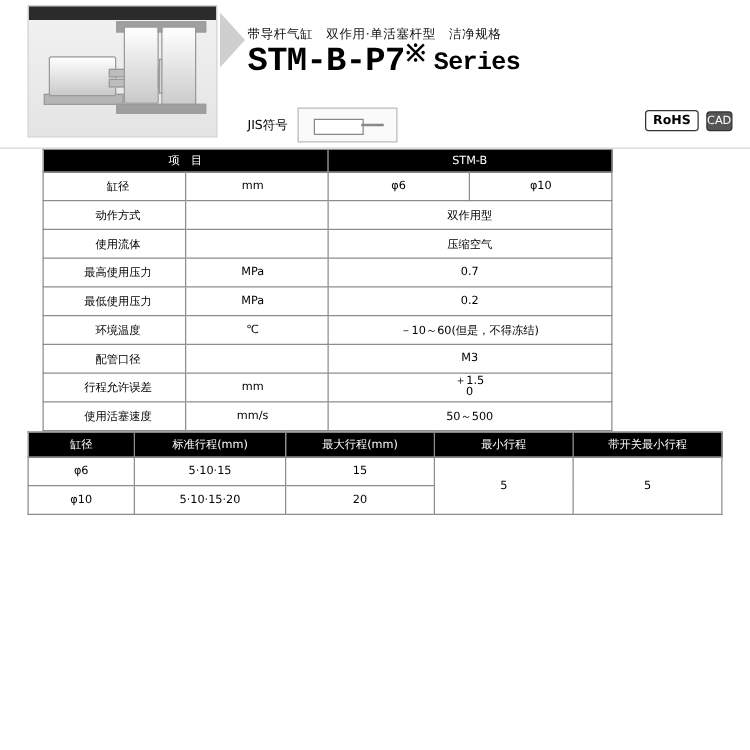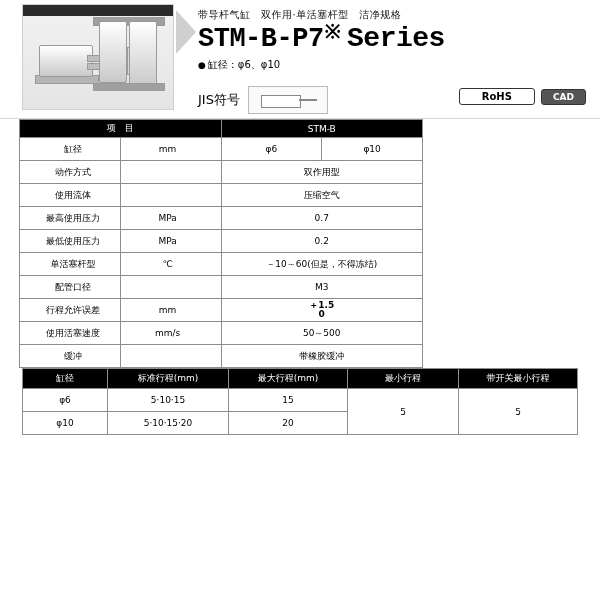--- a/index.html
+++ b/index.html
@@ -63,21 +63,21 @@
     left: 176px;
     top: 10px;
     width: 0; height: 0;
     border-top: 22px solid transparent;
     border-bottom: 22px solid transparent;
     border-left: 20px solid #cfcfcf;
   }
   .title-block {
     position: absolute;
     left: 198px;
-    top: 8px;
+    top: 20px;
   }
   .title-sub {
     font-size: 10px;
     letter-spacing: 0.5px;
     color: #111;
     margin-bottom: 2px;
   }
   .title-main {
     font-size: 27px;
     font-weight: bold;
@@ -87,38 +87,38 @@
     align-items: center;
     font-family: Liberation Mono, monospace;
   }
   .title-main .asterisk {
     font-size: 19px;
     margin: 0 2px 0 1px;
     position: relative;
     top: -5px;
   }
   .title-main .series {
-    font-size: 28px;
+    font-size: 20px;
     margin-left: 5px;
   }
   .bore-line {
     font-size: 10px;
     margin-top: 5px;
   }
   .bore-line .dot {
     font-size: 9px;
     margin-right: 2px;
   }
   .jis-row {
     position: absolute;
     left: 198px;
     top: 86px;
     display: flex;
     align-items: center;
-    font-size: 13px;
+    font-size: 10px;
   }
   .jis-symbol {
     margin-left: 8px;
     width: 78px;
     height: 26px;
     border: 1px solid #bbb;
     background: #fafafa;
     position: relative;
   }
   .jis-symbol::before {
@@ -140,45 +140,45 @@
     position: absolute;
     right: 14px;
     top: 88px;
     display: flex;
     align-items: center;
     gap: 6px;
   }
   .badge-rohs {
     border: 1px solid #333;
     border-radius: 3px;
-    padding: 2px 22px;
+    padding: 2px 5px;
     font-size: 10px;
     font-weight: bold;
     background: #fff;
   }
   .badge-cad {
     border: 1px solid #333;
     border-radius: 3px;
-    padding: 2px 11px;
-    font-size: 9px;
-    font-weight: bold;
+    padding: 2px 0;
+    font-size: 9px;
+    font-weight: normal;
     background: #555;
     color: #fff;
   }
 
   
   .section-title {
     font-size: 12px;
     font-weight: bold;
     margin: 14px 0 6px 22px;
   }
   table.spec {
     border-collapse: collapse;
-    margin-left: 19px;
-    width: 404px;
+    margin-left: 34px;
+    width: 456px;
     table-layout: fixed;
   }
   table.spec th, table.spec td {
     border: 1px solid #8d8d8d;
     font-size: 9px;
     padding: 0;
     height: 22px;
     text-align: center;
     vertical-align: middle;
   }
@@ -196,21 +196,20 @@
   }
   td.unit {
     text-align: right;
     padding-right: 6px !important;
     width: 30px;
     font-size: 8px;
   }
   .tol-cell {
     line-height: 1.05;
     font-size: 9px;
-    font-weight: bold;
   }
   .tol-cell .top { display:block; }
   .tol-cell .bot { display:block; }
 
   
   table.stroke {
     border-collapse: collapse;
     margin-left: 22px;
     width: 556px;
     table-layout: fixed;
@@ -252,23 +251,20 @@
 
     <div class="header-arrow"></div>
 
     <div class="title-block">
       <div class="title-sub">带导杆气缸　双作用·单活塞杆型　洁净规格</div>
       <div class="title-main">
         <span>STM-B-P7</span>
         <span class="asterisk">※</span>
         <span class="series">Series</span>
       </div>
-      <div class="bore-line">
-        <span class="dot">●</span><span>缸径：</span><span>φ6、φ10</span>
-      </div>
     </div>
 
     <div class="jis-row">
       <span>JIS符号</span>
       <span class="jis-symbol"></span>
     </div>
 
     <div class="badges">
       <span class="badge-rohs">RoHS</span>
       <span class="badge-cad">CAD</span>
@@ -304,21 +300,21 @@
         <td class="lbl">最高使用压力</td>
         <td class="unit">MPa</td>
         <td colspan="2">0.7</td>
       </tr>
       <tr>
         <td class="lbl">最低使用压力</td>
         <td class="unit">MPa</td>
         <td colspan="2">0.2</td>
       </tr>
       <tr>
-        <td class="lbl">单活塞杆型</td>
+        <td class="lbl">环境温度</td>
         <td class="unit">℃</td>
         <td colspan="2">－10～60(但是，不得冻结)</td>
       </tr>
       <tr>
         <td class="lbl">配管口径</td>
         <td class="unit"></td>
         <td colspan="2">M3</td>
       </tr>
       <tr>
         <td class="lbl">行程允许误差</td>
@@ -326,25 +322,20 @@
         <td colspan="2" class="tol-cell">
           <span class="top">＋1.5</span>
           <span class="bot">0</span>
         </td>
       </tr>
       <tr>
         <td class="lbl">使用活塞速度</td>
         <td class="unit">mm/s</td>
         <td colspan="2">50～500</td>
       </tr>
-      <tr>
-        <td class="lbl">缓冲</td>
-        <td class="unit"></td>
-        <td colspan="2">带橡胶缓冲</td>
-      </tr>
     </tbody>
   </table>
 
 
   <table class="stroke">
     <thead>
       <tr>
         <th style="width:84px">缸径</th>
         <th style="width:120px">标准行程(mm)</th>
         <th style="width:118px">最大行程(mm)</th>

